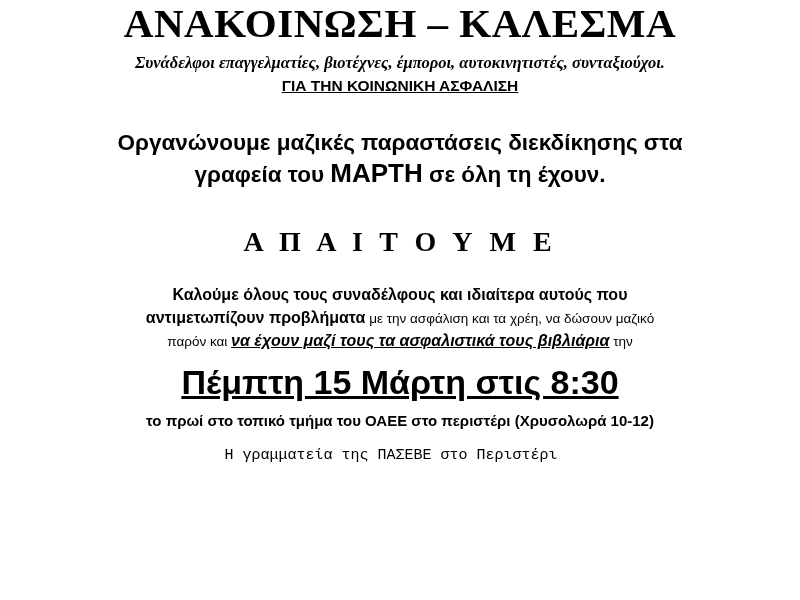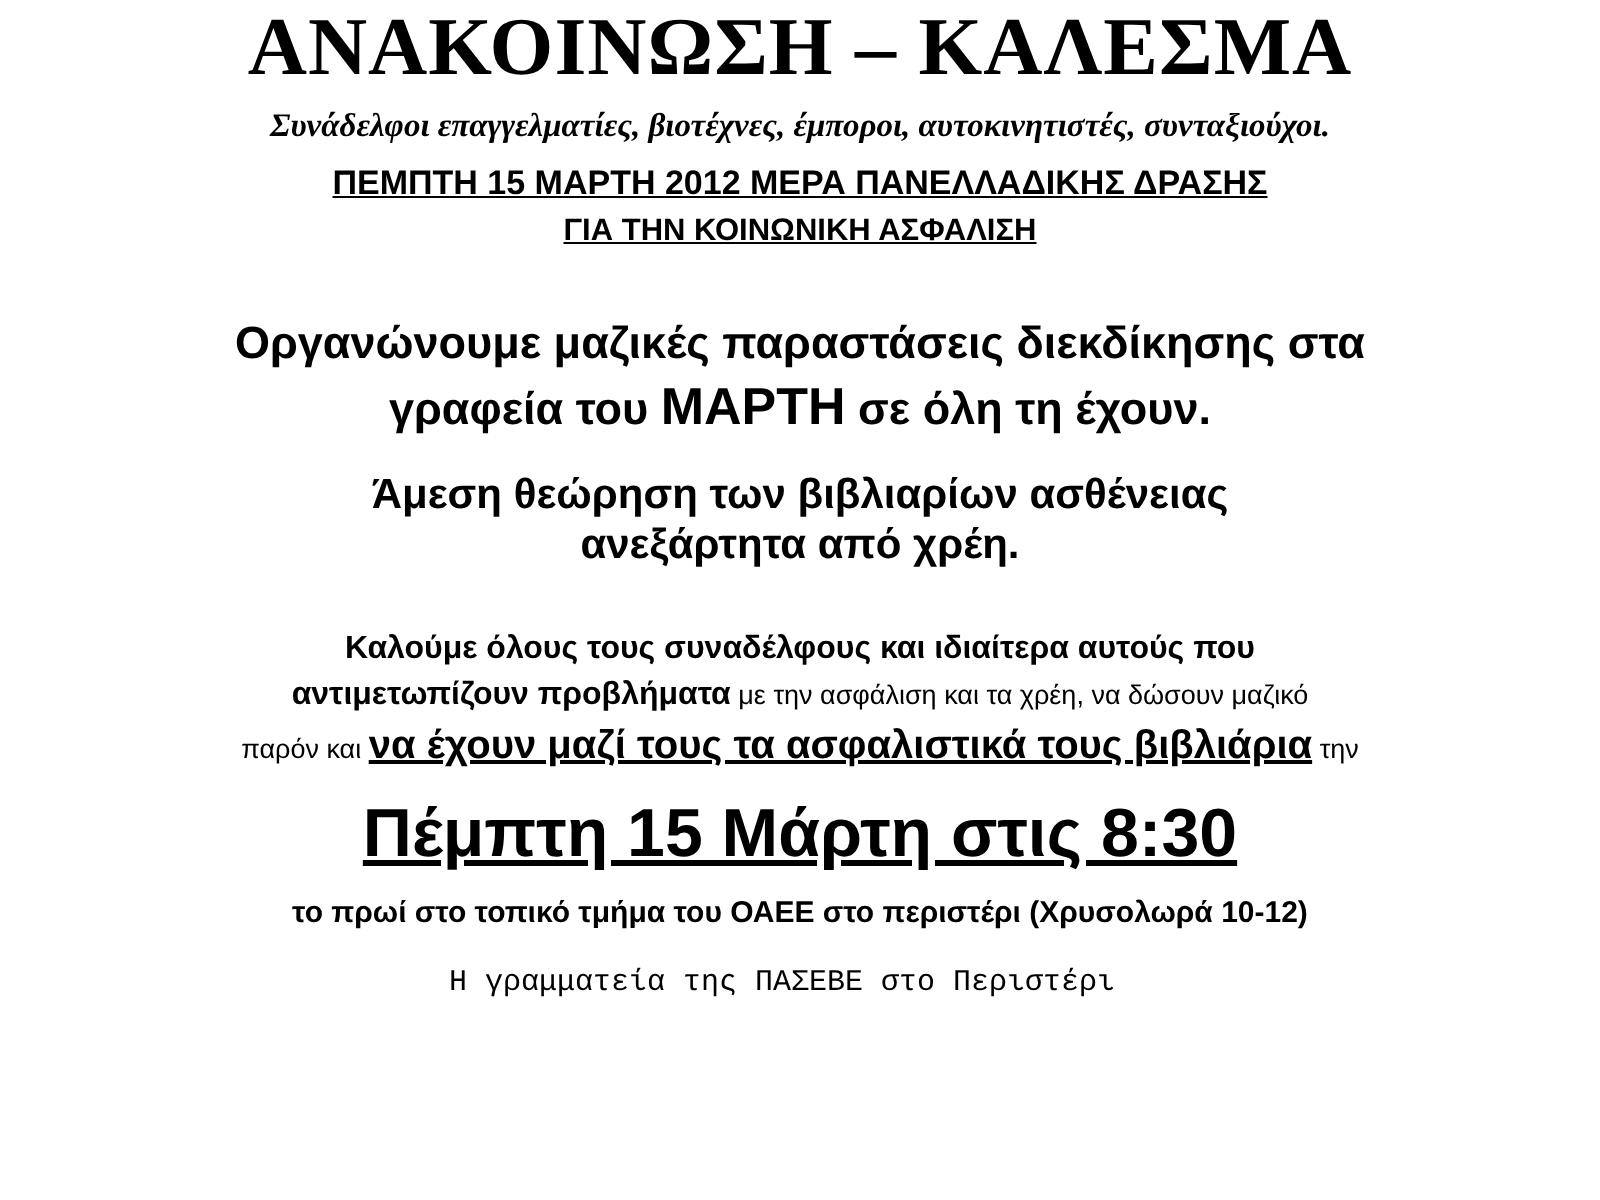--- a/index.html
+++ b/index.html
@@ -92,21 +92,22 @@
     text-align: center;
   }
   .call-para .b {
     font-weight: bold;
     font-size: 16px;
     margin-top: 12px;
   }
   .call-para .u {
     font-weight: bold;
     text-decoration: underline;
-    font-size: 20px;
+    font-size: 16px;
+    font-style: italic;
   }
   .call-para .sm {
     font-size: 13.5px;
   }
   .big-date {
     font-family: "Liberation Sans", sans-serif;
     font-weight: bold;
     font-size: 34px;
     text-decoration: underline;
     margin-top: 12px;
@@ -127,34 +128,30 @@
 </style>
 </head>
 <body>
 
 <div class="page">
 
   <div class="line title">ΑΝΑΚΟΙΝΩΣΗ – ΚΑΛΕΣΜΑ</div>
 
   <div class="line subtitle-italic">Συνάδελφοι επαγγελματίες, βιοτέχνες, έμποροι, αυτοκινητιστές, συνταξιούχοι.</div>
 
-  <div class="line date-line">ΠΕΜΠΤΗ 15 ΜΑΡΤΗ 2012 ΜΕΡΑ ΠΑΝΕΛΛΑΔΙΚΗΣ ΔΡΑΣΗΣ</div>
 
   <div class="line date-line2">ΓΙΑ ΤΗΝ ΚΟΙΝΩΝΙΚΗ ΑΣΦΑΛΙΣΗ</div>
 
   <div class="line body-big">
     <span>Οργανώνουμε μαζικές παραστάσεις διεκδίκησης στα</span><br>
     <span>γραφεία του </span><span class="oaee">ΜΑΡΤΗ</span><span> σε όλη τη έχουν.</span>
   </div>
 
+  <div class="line demand">Α Π Α Ι Τ Ο Υ Μ Ε</div>
 
-  <div class="line demand-text">
-    <span>Άμεση θεώρηση των βιβλιαρίων ασθένειας</span><br>
-    <span>ανεξάρτητα από χρέη.</span>
-  </div>
 
 
   <div class="call-para">
     <span class="b">Καλούμε όλους τους συναδέλφους και ιδιαίτερα αυτούς που</span><br>
     <span class="b">αντιμετωπίζουν προβλήματα</span><span class="sm"> με την ασφάλιση και τα χρέη, να δώσουν μαζικό</span><br>
     <span class="sm">παρόν και </span><span class="u">να έχουν μαζί τους τα ασφαλιστικά τους βιβλιάρια</span><span class="sm"> την</span>
   </div>
 
   <div class="line big-date">Πέμπτη 15 Μάρτη στις 8:30</div>
 

